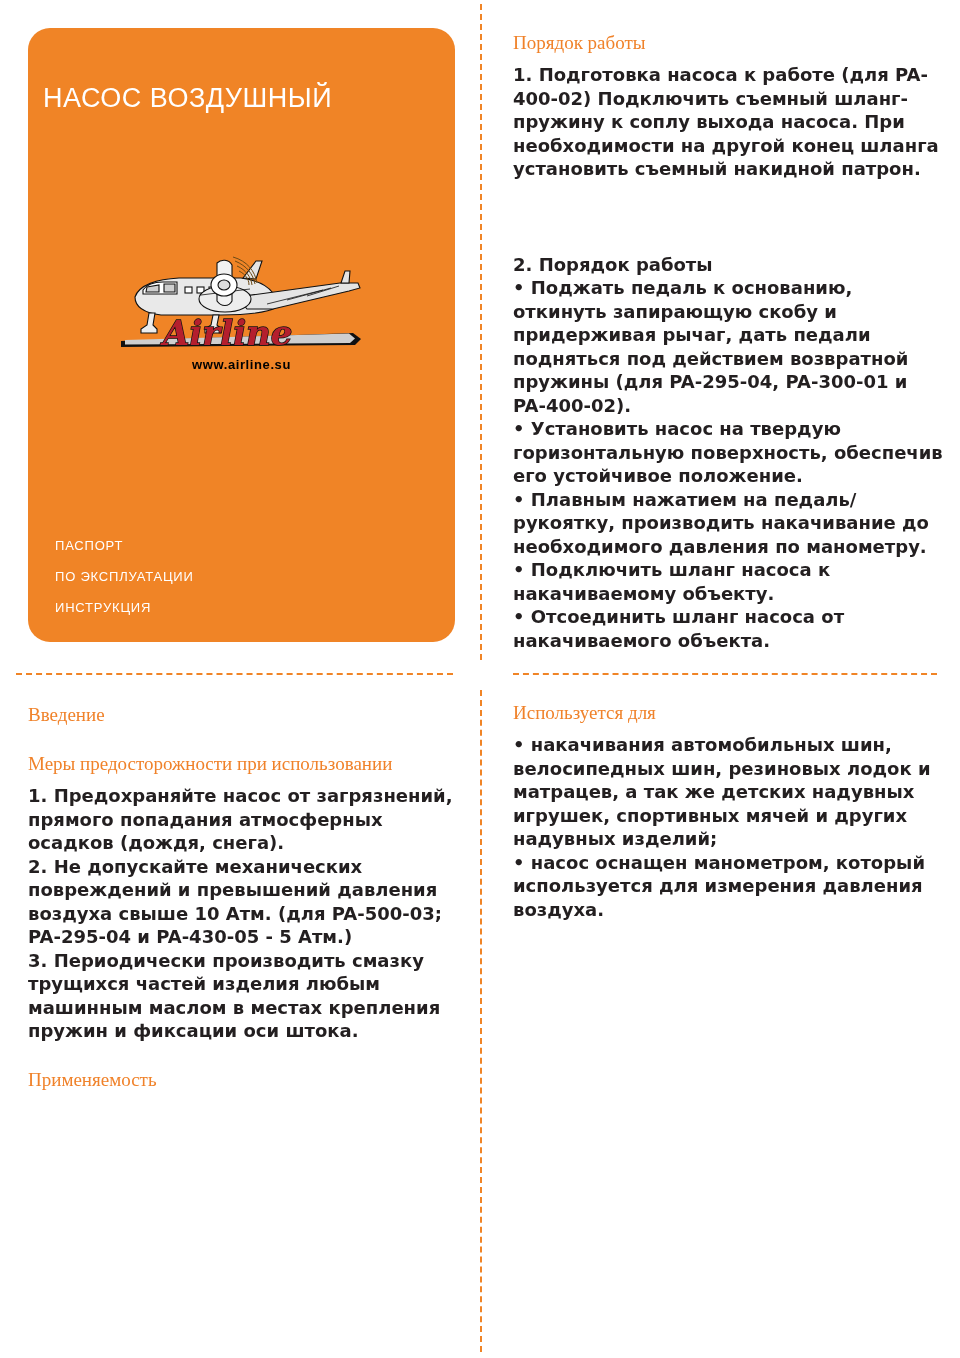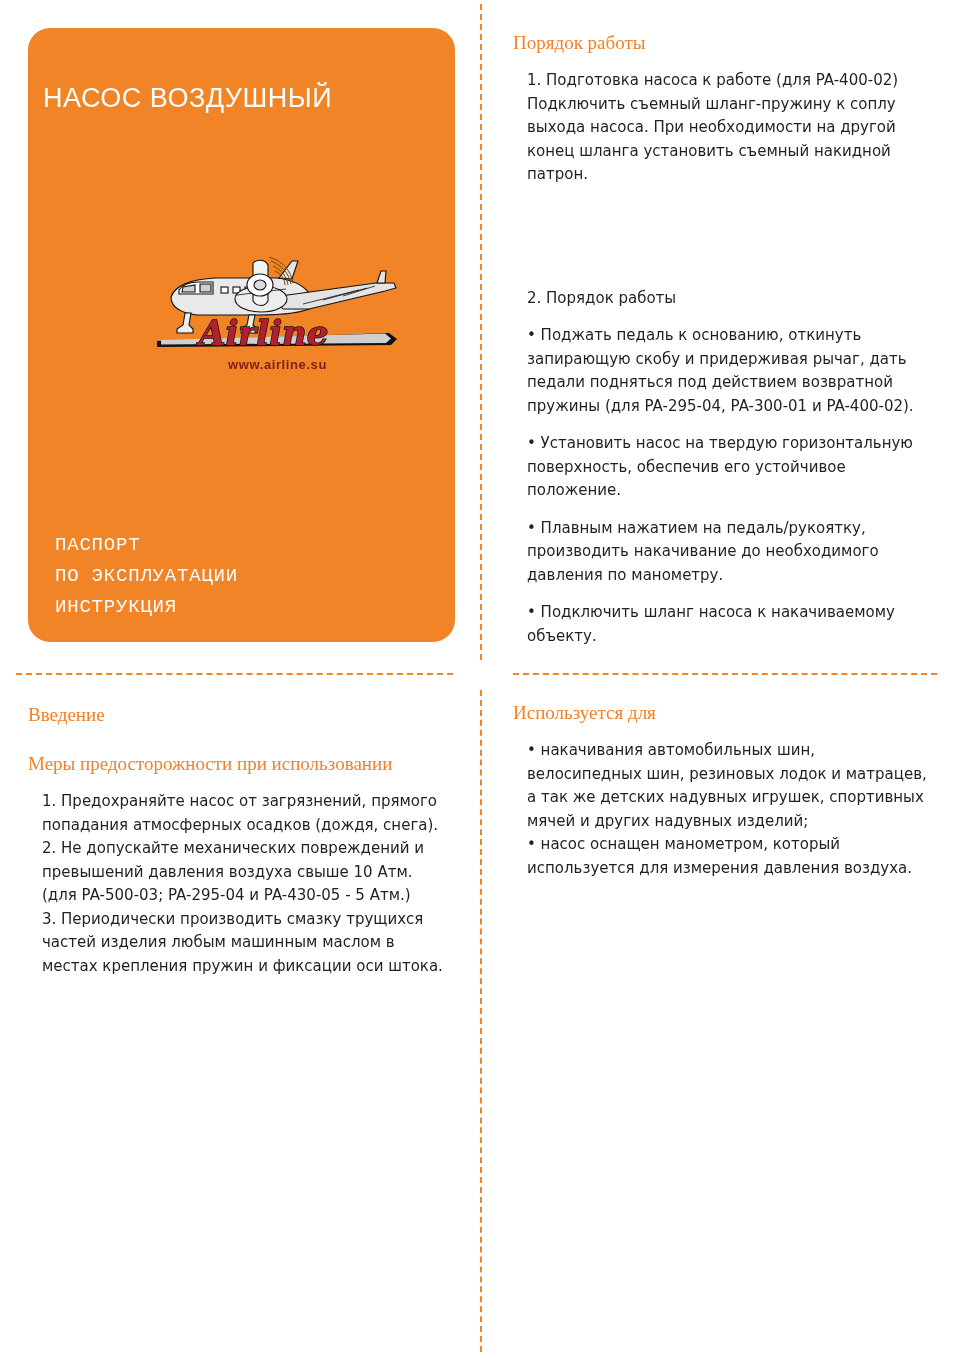--- a/index.html
+++ b/index.html
@@ -54,40 +54,39 @@
     letter-spacing: 0.5px;
     font-family: "Liberation Sans", sans-serif;
     white-space: nowrap;
   }
   .logo-wrap {
     position: absolute;
     left: 0;
     top: 225px;
     width: 427px;
     text-align: center;
-    padding-left: 36px;
   }
   .logo-svg { display: block; margin: 0 auto; }
   .logo-url {
     margin-top: 4px;
-    color: #7f1d1d;
+    color: #000000;
     font-size: 13px;
     font-weight: bold;
     letter-spacing: 0.6px;
     font-family: "Liberation Sans", sans-serif;
   }
   .cover-meta {
     position: absolute;
     left: 27px;
     top: 502px;
     color: #ffffff;
-    font-size: 19px;
+    font-size: 13px;
     line-height: 31px;
     letter-spacing: 0.8px;
-    font-family: Liberation Mono, monospace;
+    font-family: Liberation Sans, sans-serif;
   }
   .cover-meta div { white-space: nowrap; }
 
   
   .col {
     position: absolute;
     box-sizing: border-box;
   }
   .col-left-bottom  { left: 28px;  top: 702px; width: 430px; }
   .col-right-top    { left: 513px; top: 30px;  width: 430px; }
@@ -98,25 +97,26 @@
     color: #F0822A;
     font-size: 19px;
     font-weight: normal;
     line-height: 25px;
     font-family: Liberation Serif, serif;
   }
   .section { margin-bottom: 24px; }
   .section:last-child { margin-bottom: 0; }
 
   p.body-text {
-    margin: 14px;
+    margin: 0;
     color: #231f20;
-    font-size: 15px;
+    font-size: 18px;
     line-height: 23.5px;
     font-family: "DejaVu Sans", sans-serif;
+    font-weight: bold;
   }
   .spacer-block { height: 72px; }
 </style>
 </head>
 <body>
 
 <div class="v-divider top"></div>
 <div class="v-divider bottom"></div>
 <div class="h-divider left"></div>
 <div class="h-divider right"></div>
@@ -189,37 +189,39 @@
 
     <p class="body-text">1. Подготовка насоса к работе (для PA-400-02) Подключить съемный шланг-пружину к соплу выхода насоса. При необходимости на другой конец шланга установить съемный накидной патрон.</p>
 
     <div class="spacer-block"></div>
 
     <p class="body-text">2. Порядок работы</p>
     <p class="body-text">• Поджать педаль к основанию, откинуть запирающую скобу и придерживая рычаг, дать педали подняться под действием возвратной пружины (для PA-295-04, PA-300-01 и PA-400-02).</p>
     <p class="body-text">• Установить насос на твердую горизонтальную поверхность, обеспечив его устойчивое положение.</p>
     <p class="body-text">• Плавным нажатием на педаль/рукоятку, производить накачивание до необходимого давления по манометру.</p>
     <p class="body-text">• Подключить шланг насоса к накачиваемому объекту.</p>
+    <p class="body-text">• Отсоединить шланг насоса от накачиваемого объекта.</p>
   </div>
 </div>
 
 <div class="col col-left-bottom">
 
   <div class="section">
     <h2 class="section-title">Введение</h2>
   </div>
 
   <div class="section">
     <h2 class="section-title">Меры предосторожности при использовании</h2>
     <p class="body-text" style="white-space: pre-line;">1. Предохраняйте насос от загрязнений, прямого попадания атмосферных осадков (дождя, снега).
 2. Не допускайте механических повреждений и превышений давления воздуха свыше 10 Атм. (для PA-500-03; PA-295-04 и PA-430-05 - 5 Атм.)
 3. Периодически производить смазку трущихся частей изделия любым машинным маслом в местах крепления пружин и фиксации оси штока.</p>
   </div>
 
   <div class="section">
+    <h2 class="section-title">Применяемость</h2>
   </div>
 </div>
 
 <div class="col col-right-bottom">
   <div class="section">
     <h2 class="section-title">Используется для</h2>
     <p class="body-text" style="white-space: pre-line;">• накачивания автомобильных шин,  велосипедных шин, резиновых лодок и матрацев, а так же детских надувных игрушек, спортивных мячей и других надувных изделий;
 • насос оснащен манометром, который используется для измерения давления воздуха.</p>
   </div>
 </div>

